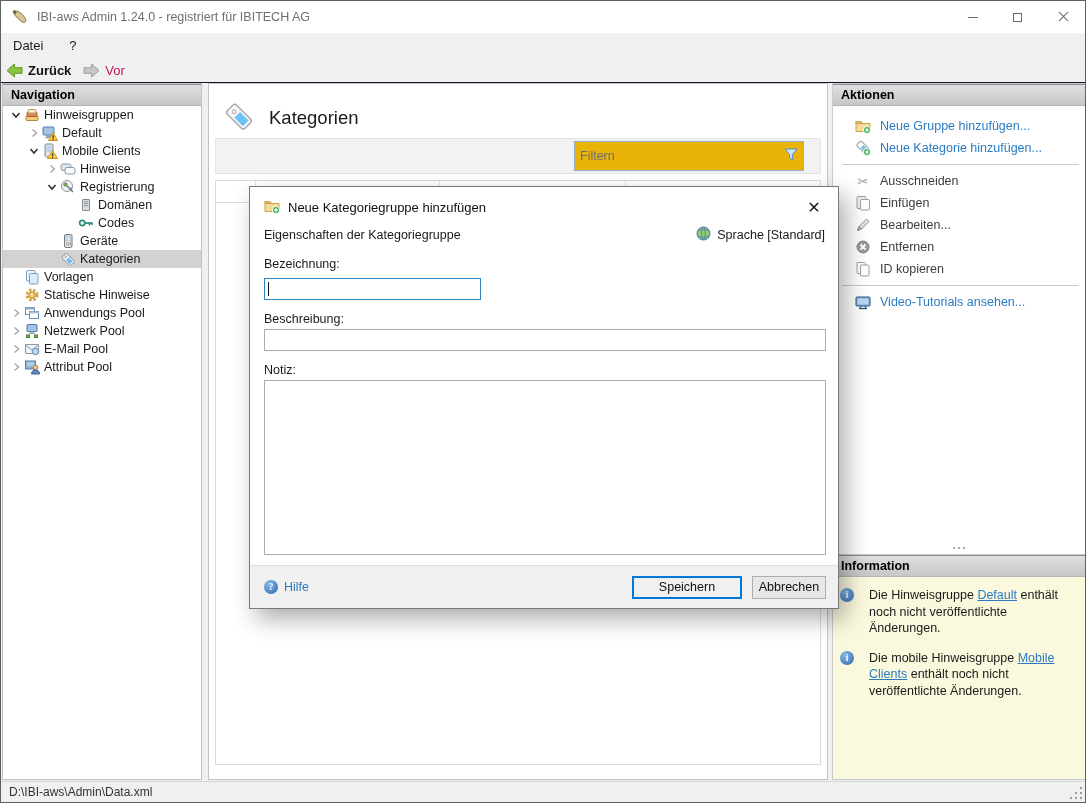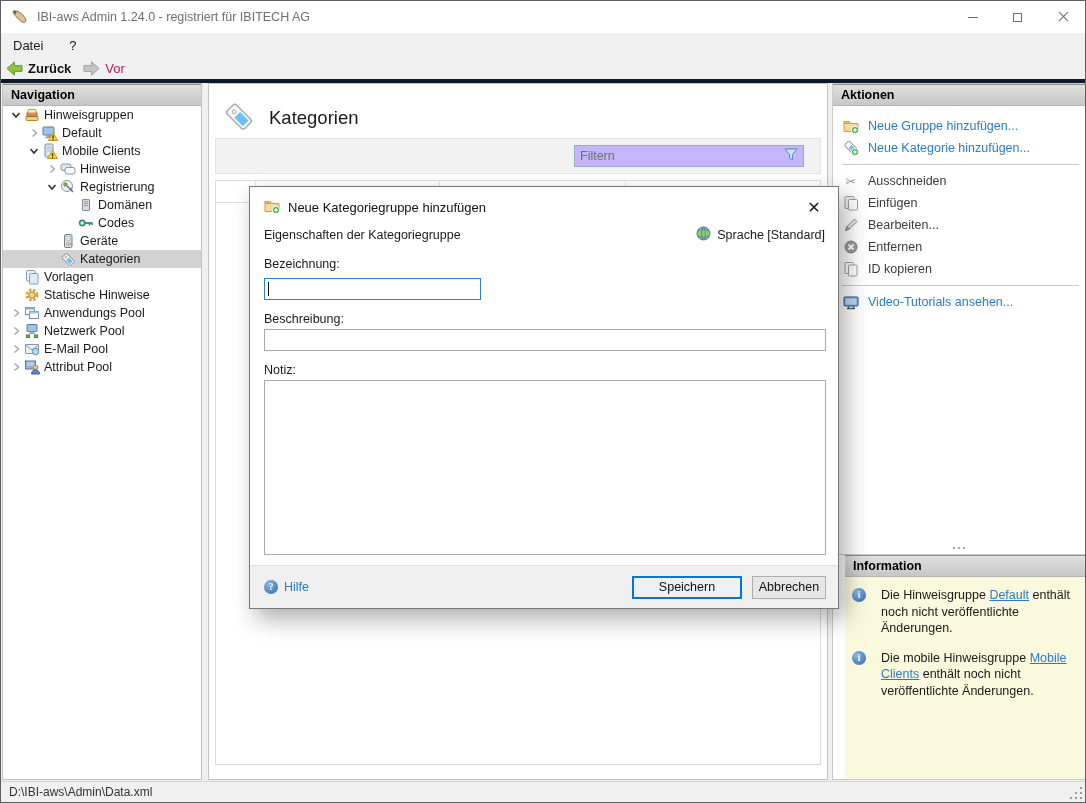--- a/index.html
+++ b/index.html
@@ -15,21 +15,21 @@
 .win-btn{width:45px;height:32px;display:flex;align-items:center;justify-content:center;}
 .glyph-min{width:10px;height:1px;background:#6c6c6c;}
 .glyph-max{width:9px;height:9px;border:1px solid #6c6c6c;}
 .glyph-close{width:10px;height:10px;position:relative;}
 .glyph-close:before,.glyph-close:after{content:"";position:absolute;left:-1px;top:4px;width:13px;height:1px;background:#6c6c6c;}
 .glyph-close:before{transform:rotate(45deg);}
 .glyph-close:after{transform:rotate(-45deg);}
 
 
 .menubar{position:absolute;left:0;top:32px;width:100%;height:25px;background:#f0f0f0;display:flex;align-items:center;padding-left:12px;gap:26px;font-size:13px;color:#1a1a1a;}
-.toolbar{position:absolute;left:0;top:57px;width:100%;height:25px;background:#f0f0f0;border-bottom:4px solid #0f172a;display:flex;align-items:center;padding-left:5px;gap:12px;}
+.toolbar{position:absolute;left:0;top:57px;width:100%;height:25px;background:#f0f0f0;border-bottom:1px solid #0f172a;display:flex;align-items:center;padding-left:5px;gap:12px;}
 .tool-btn{display:flex;align-items:center;gap:5px;}
 .tool-btn.back span{font-weight:bold;color:#111;}
 .tool-btn.fwd span{color:#be185d;}
 
 
 .panel{position:absolute;background:#fff;border:1px solid #c3c3c3;}
 .panel-header{height:22px;background:linear-gradient(#e0e0e0,#c7c7c7);border-top:1px solid #8f8f8f;border-bottom:1px solid #b5b5b5;font-weight:bold;font-size:12.5px;color:#000;display:flex;align-items:center;padding-left:8px;}
 
 
 .tree{padding-top:0;}
@@ -37,35 +37,35 @@
 .tree-row.selected{background:#d2d2d2;}
 .lvl0{padding-left:5px}.lvl1{padding-left:23px}.lvl2{padding-left:41px}.lvl3{padding-left:59px}
 .tw{width:16px;height:16px;display:inline-flex;align-items:center;justify-content:center;flex:0 0 16px;}
 .ticon{width:18px;height:16px;display:inline-flex;align-items:center;flex:0 0 18px;}
 .tlabel{margin-left:2px;white-space:nowrap;}
 
 
 .main-title-row{display:flex;align-items:center;gap:14px;padding:13px 0 0 14px;height:54px;}
 .main-title{font-size:18.5px;color:#1a1a1a;}
 .filter-band{position:absolute;left:6px;right:6px;top:54px;height:36px;background:#f2f2f2;border:1px solid #e4e4e4;display:flex;align-items:center;justify-content:flex-end;padding-right:16px;}
-.filter-box{width:230px;height:22px;background:#c4b5fd;border:1px solid #8fb0c7;display:flex;align-items:center;padding:0 5px;}
+.filter-box{width:230px;height:30px;background:#eab308;border:1px solid #8fb0c7;display:flex;align-items:center;padding:0 5px;}
 .filter-box input{border:none;outline:none;flex:1;font-size:12.5px;color:#333;background:transparent;font-family:"Liberation Sans",sans-serif;}
 .filter-box input::placeholder{color:#6e6e6e;opacity:1;}
 .table-wrap{position:absolute;left:6px;right:6px;top:96px;bottom:14px;background:#fff;border:1px solid #dcdcdc;}
 .thead{display:flex;height:22px;border-bottom:1px solid #dcdcdc;font-size:12.5px;color:#1a1a1a;}
 .th{display:flex;align-items:center;padding:0 7px;border-right:1px solid #e3e3e3;height:100%;}
 .th.c0{width:40px;}
 .th.c1{width:184px;justify-content:space-between;}
 .th.c2{width:186px;}
 .th.c3{flex:1;border-right:none;}
 .sort-asc{font-size:8px;color:#8a97a3;margin-left:6px;}
 
 
 .actions-body{padding-top:9px;}
-.action-item{height:22px;display:flex;align-items:center;gap:9px;padding-left:10px;font-size:12.5px;white-space:nowrap;}
+.action-item{height:22px;display:flex;align-items:center;gap:9px;padding-left:22px;font-size:12.5px;white-space:nowrap;}
 .action-item .aicon{width:16px;height:16px;display:inline-flex;align-items:center;justify-content:center;flex:0 0 16px;}
 .action-link{color:#2b7bc4;}
 .action-plain{color:#3c3c3c;}
 .action-sep{height:1px;background:#c9c9c9;margin:5px 6px 5px 9px;}
 .scissors{color:#9a9a9a;font-size:13px;}
 
 
 .split-handle{position:absolute;left:831px;top:541px;width:254px;height:12px;display:flex;align-items:center;justify-content:center;}
 .split-dots{width:2px;height:2px;background:#8a8a8a;border-radius:50%;box-shadow:5px 0 0 #8a8a8a,10px 0 0 #8a8a8a;margin-right:10px;}
 .info-body{padding:10px 6px 0 7px;display:flex;flex-direction:column;gap:13px;font-size:12.5px;color:#1a1a1a;background:#fbf9dd;height:calc(100% - 22px);}
@@ -508,21 +508,21 @@
           </span>
         <span>Video-Tutorials ansehen...</span>
       </div>
     </div>
   </div>
 
   <div class="split-handle">
     <span class="split-dots"></span>
   </div>
 
-  <div class="panel" style="left:831px;top:553px;width:254px;height:226px;border-color:#c9c9c9;padding-left:12px;">
+  <div class="panel" style="left:831px;top:553px;width:254px;height:226px;border-color:#c9c9c9;">
     <div class="panel-header">Information</div>
     <div class="info-body">
       <div class="info-item">
         <span class="badge-circle">i</span>
         <div class="info-text"><span>Die Hinweisgruppe </span><a class="ilink">Default</a><span> enthält noch nicht veröffentlichte Änderungen.</span></div>
       </div>
       <div class="info-item">
         <span class="badge-circle">i</span>
         <div class="info-text"><span>Die mobile Hinweisgruppe </span><a class="ilink">Mobile Clients</a><span> enthält noch nicht veröffentlichte Änderungen.</span></div>
       </div>

